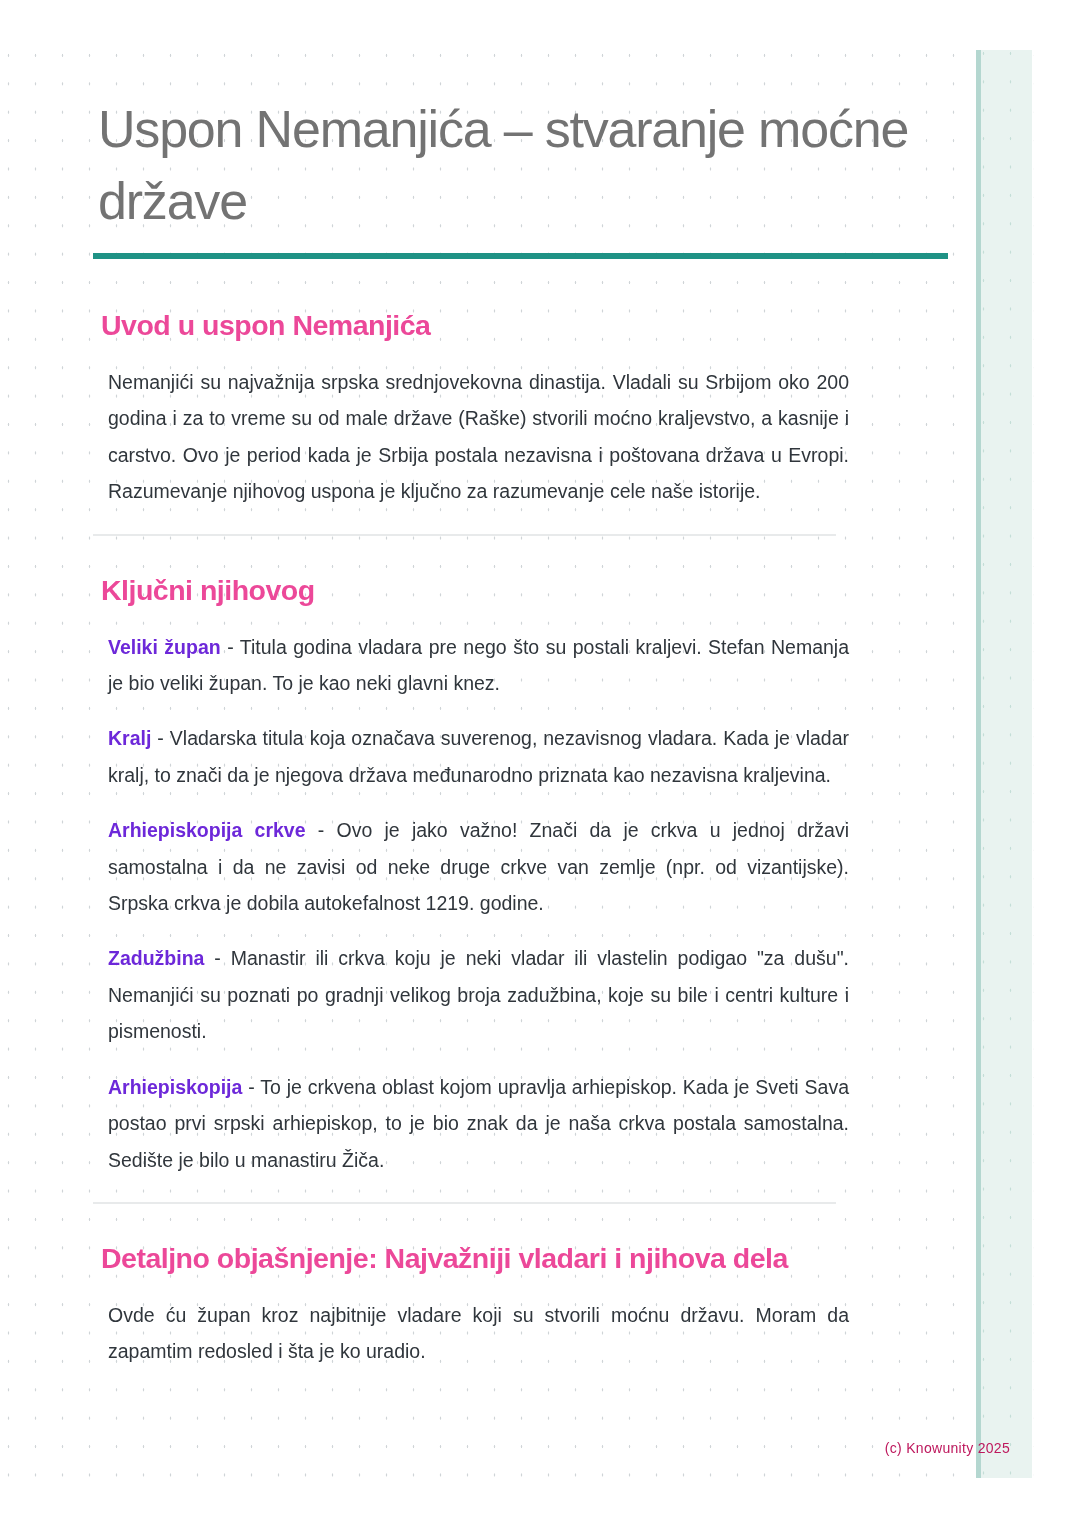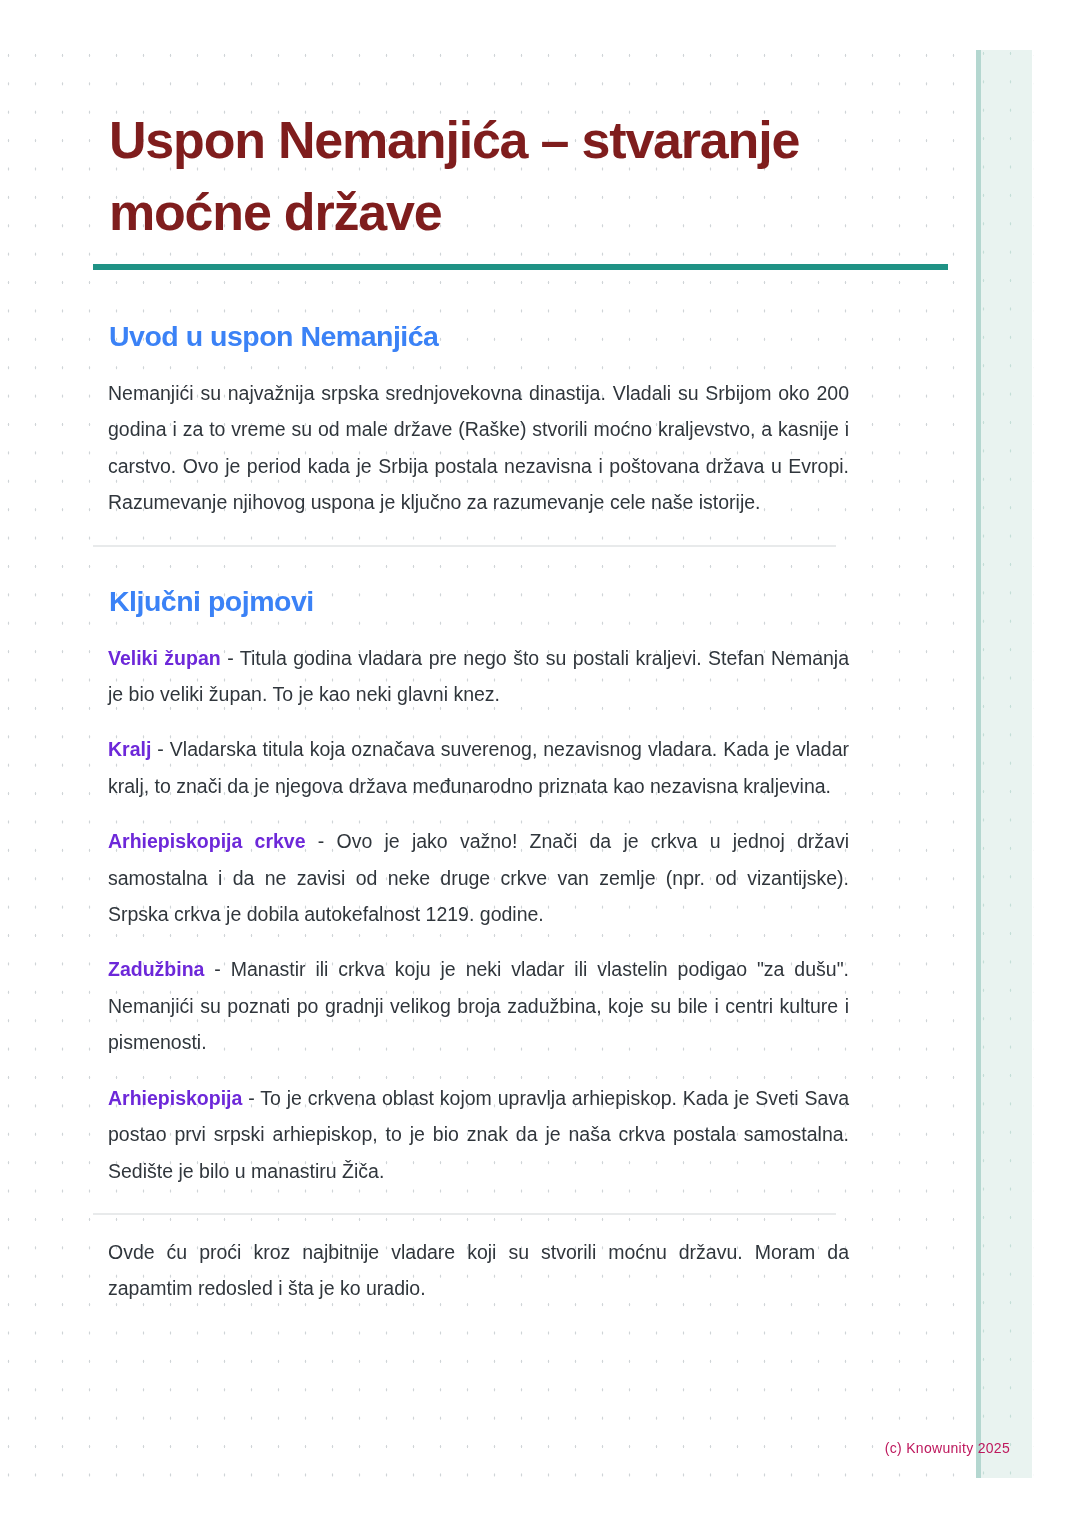--- a/index.html
+++ b/index.html
@@ -30,37 +30,37 @@
     background-image: radial-gradient(1.3px 2.3px at 2.5px 3.5px, #c4ded7 72%, transparent 78%);
     background-size:27px 28.4px;
   }
 
   .content {
     position:absolute; left:93px; top:88px;
     width:880px;
   }
 
   h1.doc-title {
-    margin:16px; width:860px;
+    margin:5px; width:860px;
     font-size:52px; line-height:72px;
-    font-weight:700; letter-spacing:-1.2px;
-    color:#7f1d1d;
+    font-weight:400; letter-spacing:-1.2px;
+    color:#737373;
   }
 
   .title-rule {
     width:855px; height:6px;
     background:#1f9285;
     margin:16px 0 0;
   }
 
   h2.section-heading {
-    margin:34px 16px 0; width:880px;
+    margin:34px 8px 0; width:880px;
     font-size:28.5px; line-height:40px;
     font-weight:700; letter-spacing:-0.5px;
-    color:#3b82f6;
+    color:#ec4899;
   }
   h2.first-heading { margin-top:46px; }
 
   p.body-text {
     width:741px;
     margin:19px 15px 0;
     font-size:19.5px; line-height:36.4px;
     color:#30363c;
     text-align:justify;
   }
@@ -92,21 +92,21 @@
     <h1 class="doc-title">Uspon Nemanjića – stvaranje moćne države</h1>
 
     <div class="title-rule"></div>
 
     <h2 class="section-heading first-heading">Uvod u uspon Nemanjića</h2>
 
     <p class="body-text">Nemanjići su najvažnija srpska srednjovekovna dinastija. Vladali su Srbijom oko 200 godina i za to vreme su od male države (Raške) stvorili moćno kraljevstvo, a kasnije i carstvo. Ovo je period kada je Srbija postala nezavisna i poštovana država u Evropi. Razumevanje njihovog uspona je ključno za razumevanje cele naše istorije.</p>
 
     <div class="divider"></div>
 
-    <h2 class="section-heading">Ključni pojmovi</h2>
+    <h2 class="section-heading">Ključni njihovog</h2>
 
     <p class="body-text">
       <strong>Veliki župan</strong><span> - Titula godina vladara pre nego što su postali kraljevi. Stefan Nemanja je bio veliki župan. To je kao neki glavni knez.</span>
     </p>
 
     <p class="body-text">
       <strong>Kralj</strong><span> - Vladarska titula koja označava suverenog, nezavisnog vladara. Kada je vladar kralj, to znači da je njegova država međunarodno priznata kao nezavisna kraljevina.</span>
     </p>
 
     <p class="body-text">
@@ -116,20 +116,21 @@
     <p class="body-text">
       <strong>Zadužbina</strong><span> - Manastir ili crkva koju je neki vladar ili vlastelin podigao "za dušu". Nemanjići su poznati po gradnji velikog broja zadužbina, koje su bile i centri kulture i pismenosti.</span>
     </p>
 
     <p class="body-text">
       <strong>Arhiepiskopija</strong><span> - To je crkvena oblast kojom upravlja arhiepiskop. Kada je Sveti Sava postao prvi srpski arhiepiskop, to je bio znak da je naša crkva postala samostalna. Sedište je bilo u manastiru Žiča.</span>
     </p>
 
     <div class="divider"></div>
 
+    <h2 class="section-heading">Detaljno objašnjenje: Najvažniji vladari i njihova dela</h2>
 
-    <p class="body-text">Ovde ću proći kroz najbitnije vladare koji su stvorili moćnu državu. Moram da zapamtim redosled i šta je ko uradio.</p>
+    <p class="body-text">Ovde ću župan kroz najbitnije vladare koji su stvorili moćnu državu. Moram da zapamtim redosled i šta je ko uradio.</p>
 
   </div>
 
   <div class="page-footer">(c) Knowunity 2025</div>
 
 </div>
 
 </body></html>

